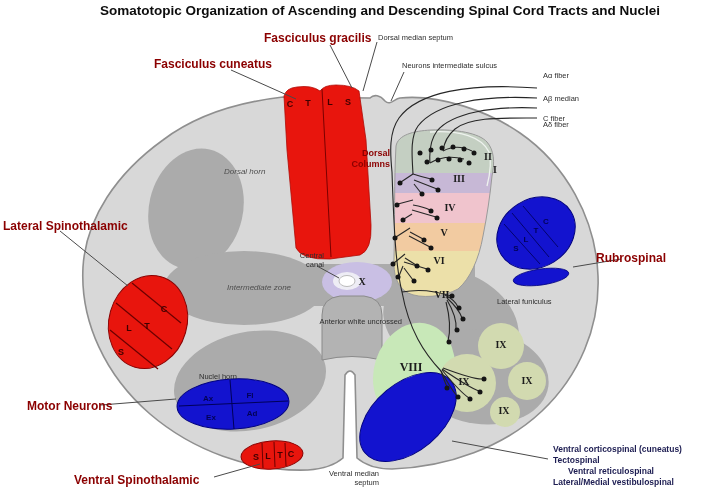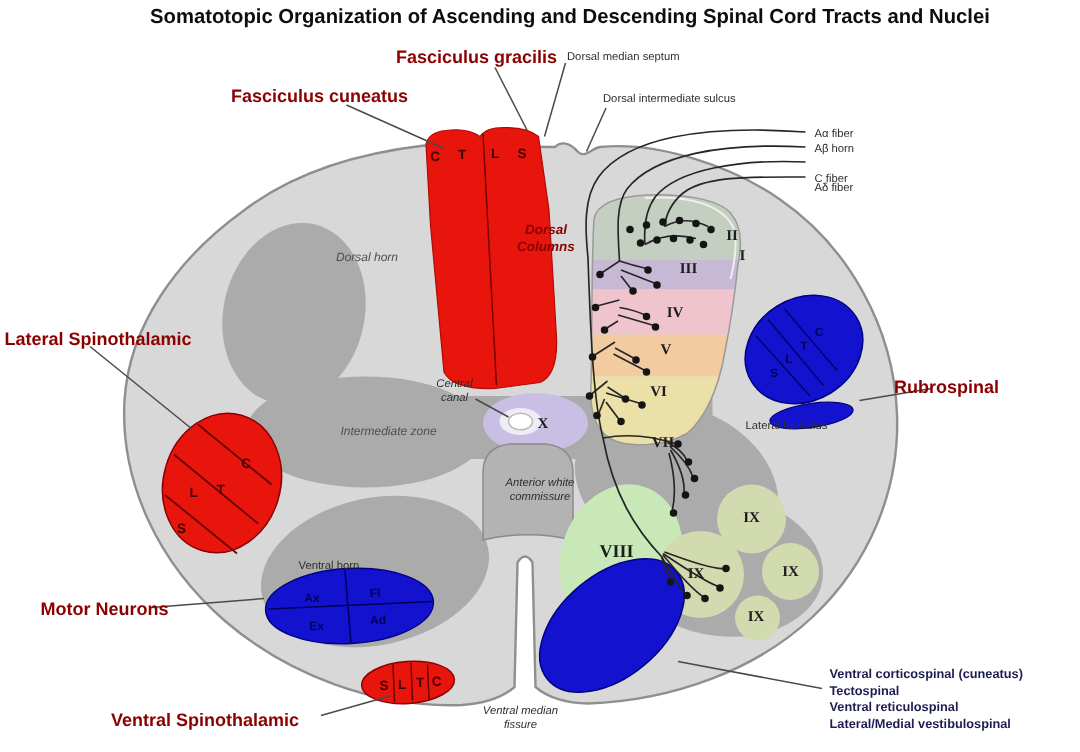--- a/index.html
+++ b/index.html
@@ -4,21 +4,21 @@
 <style>
   html,body{margin:0;padding:0;background:#fff;}
   #stage{position:relative;width:720px;height:501px;background:#ffffff;overflow:hidden;
          font-family:"Liberation Sans",sans-serif;}
   #stage svg{position:absolute;left:0;top:0;}
   .lbl{position:absolute;font-size:8px;color:#2e2e2e;white-space:nowrap;line-height:1.2;}
   .lbl.sm{font-size:7.5px;}
   .lbl.gray{color:#4f4f4f;font-style:italic;}
   .lbl.boldred{font-weight:bold;font-size:12px;color:#8b0000;}
   .lbl.navy{font-weight:bold;font-size:8.5px;color:#1d1d52;}
-  .lbl.ctr{transform:translateX(-50%);text-align:center;white-space:normal;font-style:italic;}
+  .lbl.ctr{transform:translateX(-50%);text-align:right;white-space:normal;}
   #title{position:absolute;left:0;right:0;top:3px;text-align:center;font-weight:bold;
          font-size:13.5px;color:#0d0d0d;margin-left:40px;}
   .rn{font-family:"Liberation Serif",serif;font-weight:bold;font-size:10px;fill:#1c1c1c;text-anchor:middle;}
   .rnBig{font-size:12px;}
   .ltrRed{font-family:"Liberation Sans",sans-serif;font-weight:bold;font-size:9px;fill:#3f0000;text-anchor:middle;}
   .ltrBlue{font-family:"Liberation Sans",sans-serif;font-weight:bold;font-size:8px;fill:#00004a;text-anchor:middle;opacity:.9;}
   .fib{stroke:#262626;stroke-width:1.1;fill:none;}
   .ptr{stroke:#4a4a4a;stroke-width:1;fill:none;}
 </style>
 </head>
@@ -244,41 +244,41 @@
     <path d="M214,477 L260,464"></path>
     <path d="M548,459 L452,441"></path>
   </g>
 </svg>
 
 <div id="title">Somatotopic Organization of Ascending and Descending Spinal Cord Tracts and Nuclei</div>
 
 <div class="lbl boldred" style="left:264px;top:31px">Fasciculus gracilis</div>
 <div class="lbl sm" style="left:378px;top:33px">Dorsal median septum</div>
 <div class="lbl boldred" style="left:154px;top:57px">Fasciculus cuneatus</div>
-<div class="lbl sm" style="left:402px;top:61px">Dorsal intermediate sulcus</div>
-
-<div class="lbl sm" style="left:543px;top:84px">Aα fiber</div>
-<div class="lbl sm" style="left:543px;top:94px">Aβ horn</div>
+<div class="lbl sm" style="left:402px;top:61px">Neurons intermediate sulcus</div>
+
+<div class="lbl sm" style="left:543px;top:71px">Aα fiber</div>
+<div class="lbl sm" style="left:543px;top:94px">Aβ median</div>
 <div class="lbl sm" style="left:543px;top:120px">Aδ fiber</div>
 <div class="lbl sm" style="left:543px;top:114px">C fiber</div>
 
 <div class="lbl gray" style="left:224px;top:167px">Dorsal horn</div>
 <div class="lbl boldred ctr" style="left:364px;top:148px;width:52px;font-size:9px">Dorsal Columns</div>
 
 <div class="lbl boldred" style="left:3px;top:219px">Lateral Spinothalamic</div>
 <div class="lbl boldred" style="left:596px;top:251px">Rubrospinal</div>
-<div class="lbl sm" style="left:497px;top:279px">Lateral funiculus</div>
+<div class="lbl sm" style="left:497px;top:297px">Lateral funiculus</div>
 
 <div class="lbl sm ctr" style="left:303px;top:251px;width:42px">Central canal</div>
 <div class="lbl gray" style="left:227px;top:283px">Intermediate zone</div>
-<div class="lbl sm ctr" style="left:360px;top:317px;width:84px">Anterior white commissure</div>
-
-<div class="lbl sm" style="left:199px;top:372px">Ventral horn</div>
+<div class="lbl sm ctr" style="left:360px;top:317px;width:84px">Anterior white uncrossed</div>
+
+<div class="lbl sm" style="left:199px;top:372px">Nuclei horn</div>
 <div class="lbl boldred" style="left:27px;top:399px">Motor Neurons</div>
 <div class="lbl boldred" style="left:74px;top:473px">Ventral Spinothalamic</div>
-<div class="lbl sm ctr" style="left:347px;top:469px;width:64px">Ventral median fissure</div>
+<div class="lbl sm ctr" style="left:347px;top:469px;width:64px">Ventral median septum</div>
 
 <div class="lbl navy" style="left:553px;top:444px">Ventral corticospinal (cuneatus)</div>
 <div class="lbl navy" style="left:553px;top:455px">Tectospinal</div>
-<div class="lbl navy" style="left:553px;top:466px">Ventral reticulospinal</div>
+<div class="lbl navy" style="left:568px;top:466px">Ventral reticulospinal</div>
 <div class="lbl navy" style="left:553px;top:477px">Lateral/Medial vestibulospinal</div>
 
 </div>
 
 </body></html>

